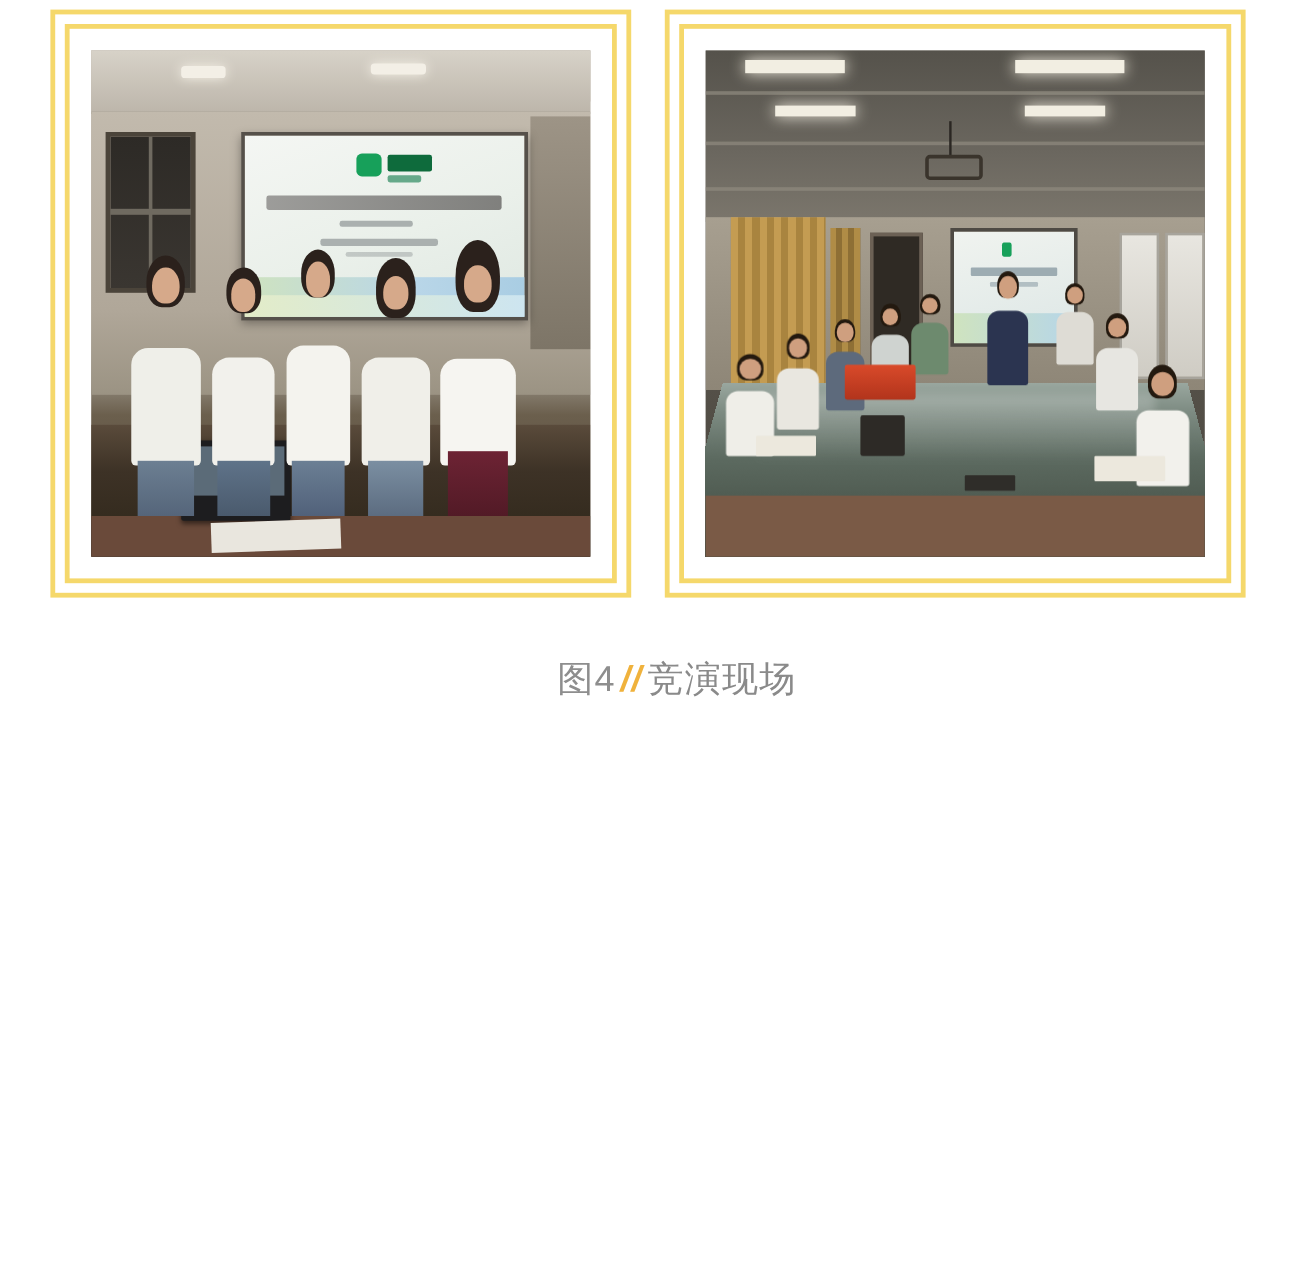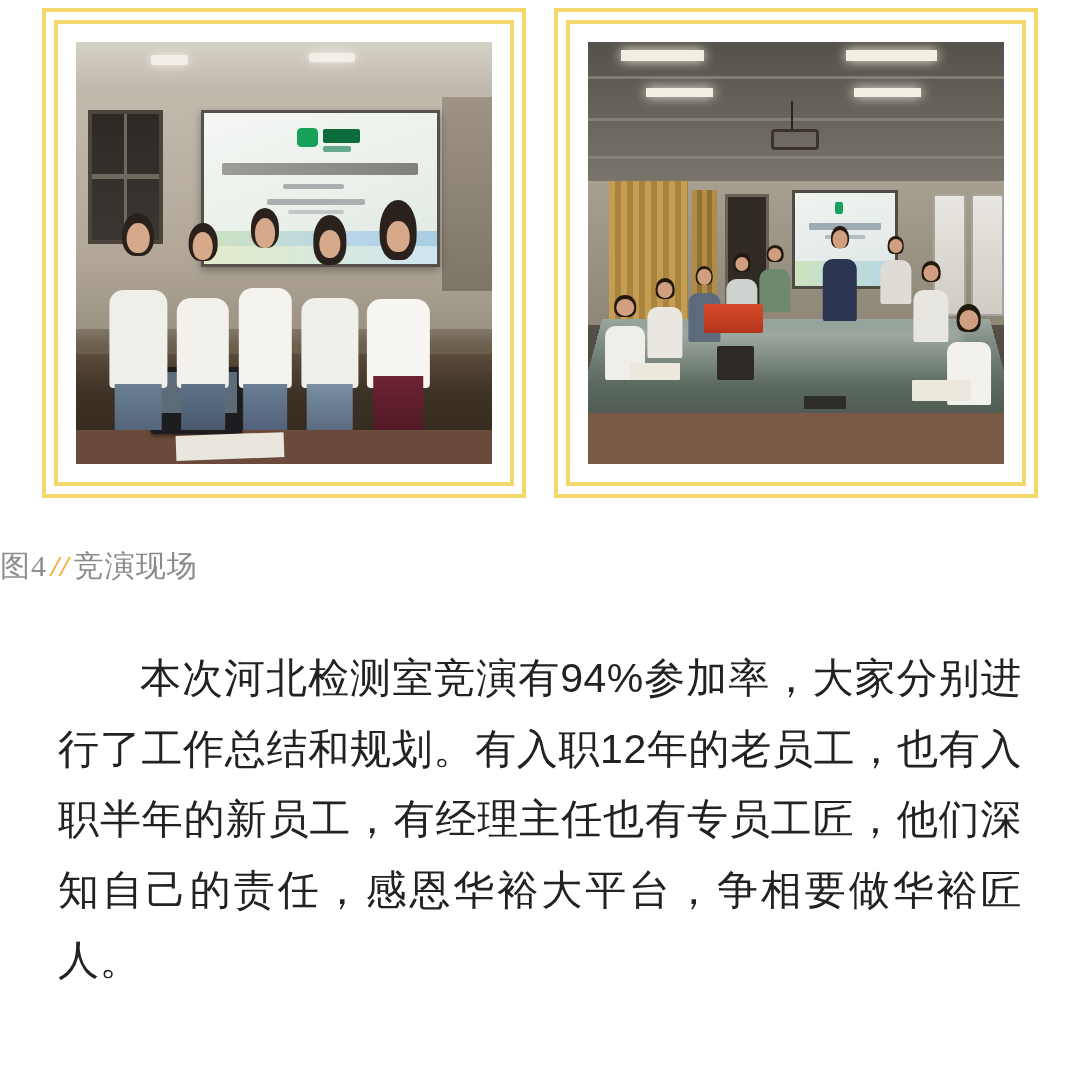--- a/index.html
+++ b/index.html
@@ -264,25 +264,27 @@
   .ph-right .tissue {
     position: absolute; left: 31%; top: 72%; width: 9%; height: 8%;
     background: #2d2a26; border-radius: 2px;
   }
   .ph-right .paper {
     position: absolute; background: #ece8dd; border-radius: 1px;
   }
 
   
   .caption {
+    text-align: center;
     margin-top: 48px;
     font-size: 30px;
     color: #8e8e8e;
     letter-spacing: 1px;
-    font-family: Liberation Serif, serif;
+    font-family: Liberation Sans, sans-serif;
+    padding-left: 48px;
   }
   .caption .slashes {
     color: #f0b23c;
     font-weight: bold;
     font-style: italic;
     margin: 0 4px;
   }
   .caption .cap-main { color: #8a8a8a; }
 
   
@@ -456,15 +458,14 @@
         <div class="paper" style="left:78%;top:80%;width:14%;height:5%;"></div>
         <div class="paper" style="left:52%;top:84%;width:10%;height:3%;background:#2f2d29;"></div>
       </div>
     </div>
   </div>
 
   <div class="caption">
     <span>图4</span><span class="slashes">//</span><span class="cap-main">竞演现场</span>
   </div>
 
-  <p class="body-text">本次河北检测室竞演有94%参加率，大家分别进行了工作总结和规划。有入职12年的老员工，也有入职半年的新员工，有经理主任也有专员工匠，他们深知自己的责任，感恩华裕大平台，争相要做华裕匠人。</p>
 
 </div>
 
 </body></html>

